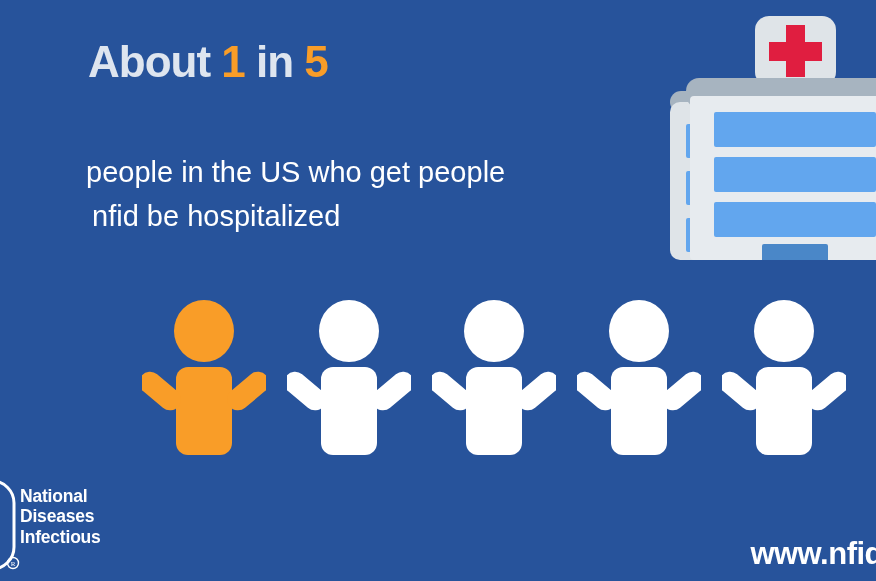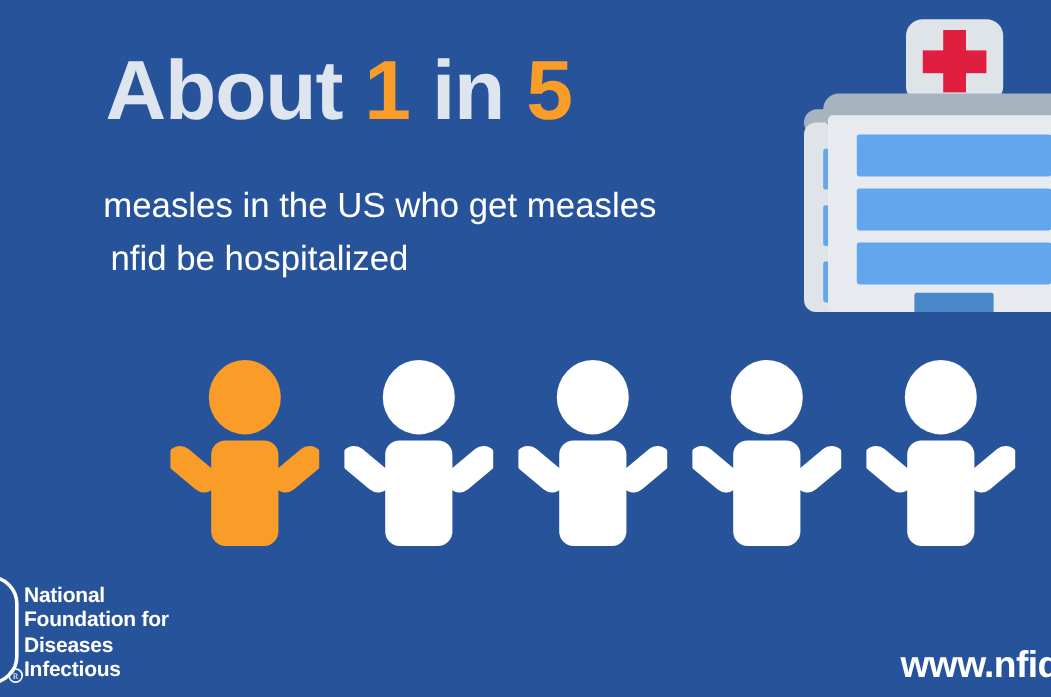--- a/index.html
+++ b/index.html
@@ -15,21 +15,21 @@
     height: 581px;
     overflow: hidden;
     background: #27539B;
   }
 
   
   .headline {
     position: absolute;
     left: 88px;
     top: 40px;
-    font-size: 70px;
+    font-size: 44px;
     font-weight: bold;
     letter-spacing: -1px;
     line-height: 1;
     white-space: nowrap;
     color: #DEE5EF;
   }
   .headline .num {
     color: #F99D28;
   }
 
@@ -113,21 +113,21 @@
   }
 </style>
 </head>
 <body>
 
 <div id="canvas">
 
   <div class="headline"><span>About </span><span class="num">1</span><span> in </span><span class="num">5</span></div>
 
   <div class="subtitle">
-    <div class="line1">measles in the US who get measles</div>
+    <div class="line1">people in the US who get people</div>
     <div class="line2">nfid be hospitalized</div>
   </div>
 
   <div id="hospital">
     <svg width="260" height="252" viewBox="0 0 260 252" xmlns="http://www.w3.org/2000/svg">
 
       <rect x="4" y="83" width="84" height="22" rx="11" fill="#A7B4C0"></rect>
 
       <rect x="4" y="94" width="84" height="158" rx="10" fill="#DFE4E8"></rect>
 
@@ -226,21 +226,20 @@
         <rect x="-4" y="12" width="22" height="13" rx="3" fill="#FFFFFF"></rect>
         <rect x="-4" y="30" width="22" height="13" rx="3" fill="#FFFFFF"></rect>
         <rect x="-4" y="48" width="22" height="13" rx="3" fill="#FFFFFF"></rect>
         <rect x="-4" y="66" width="22" height="13" rx="3" fill="#FFFFFF"></rect>
         <circle cx="33" cy="84" r="5.5" fill="none" stroke="#FFFFFF" stroke-width="1.4"></circle>
         <text x="33" y="87" font-family="Liberation Serif, serif" font-size="7" fill="#FFFFFF" text-anchor="middle">R</text>
       </svg>
     </div>
     <div class="logo-text">
       <div>National</div>
-      <div>Foundation for</div>
       <div>Diseases</div>
       <div>Infectious</div>
     </div>
   </div>
 
   <div class="website">www.nfid</div>
 
 </div>
 
 </body></html>

